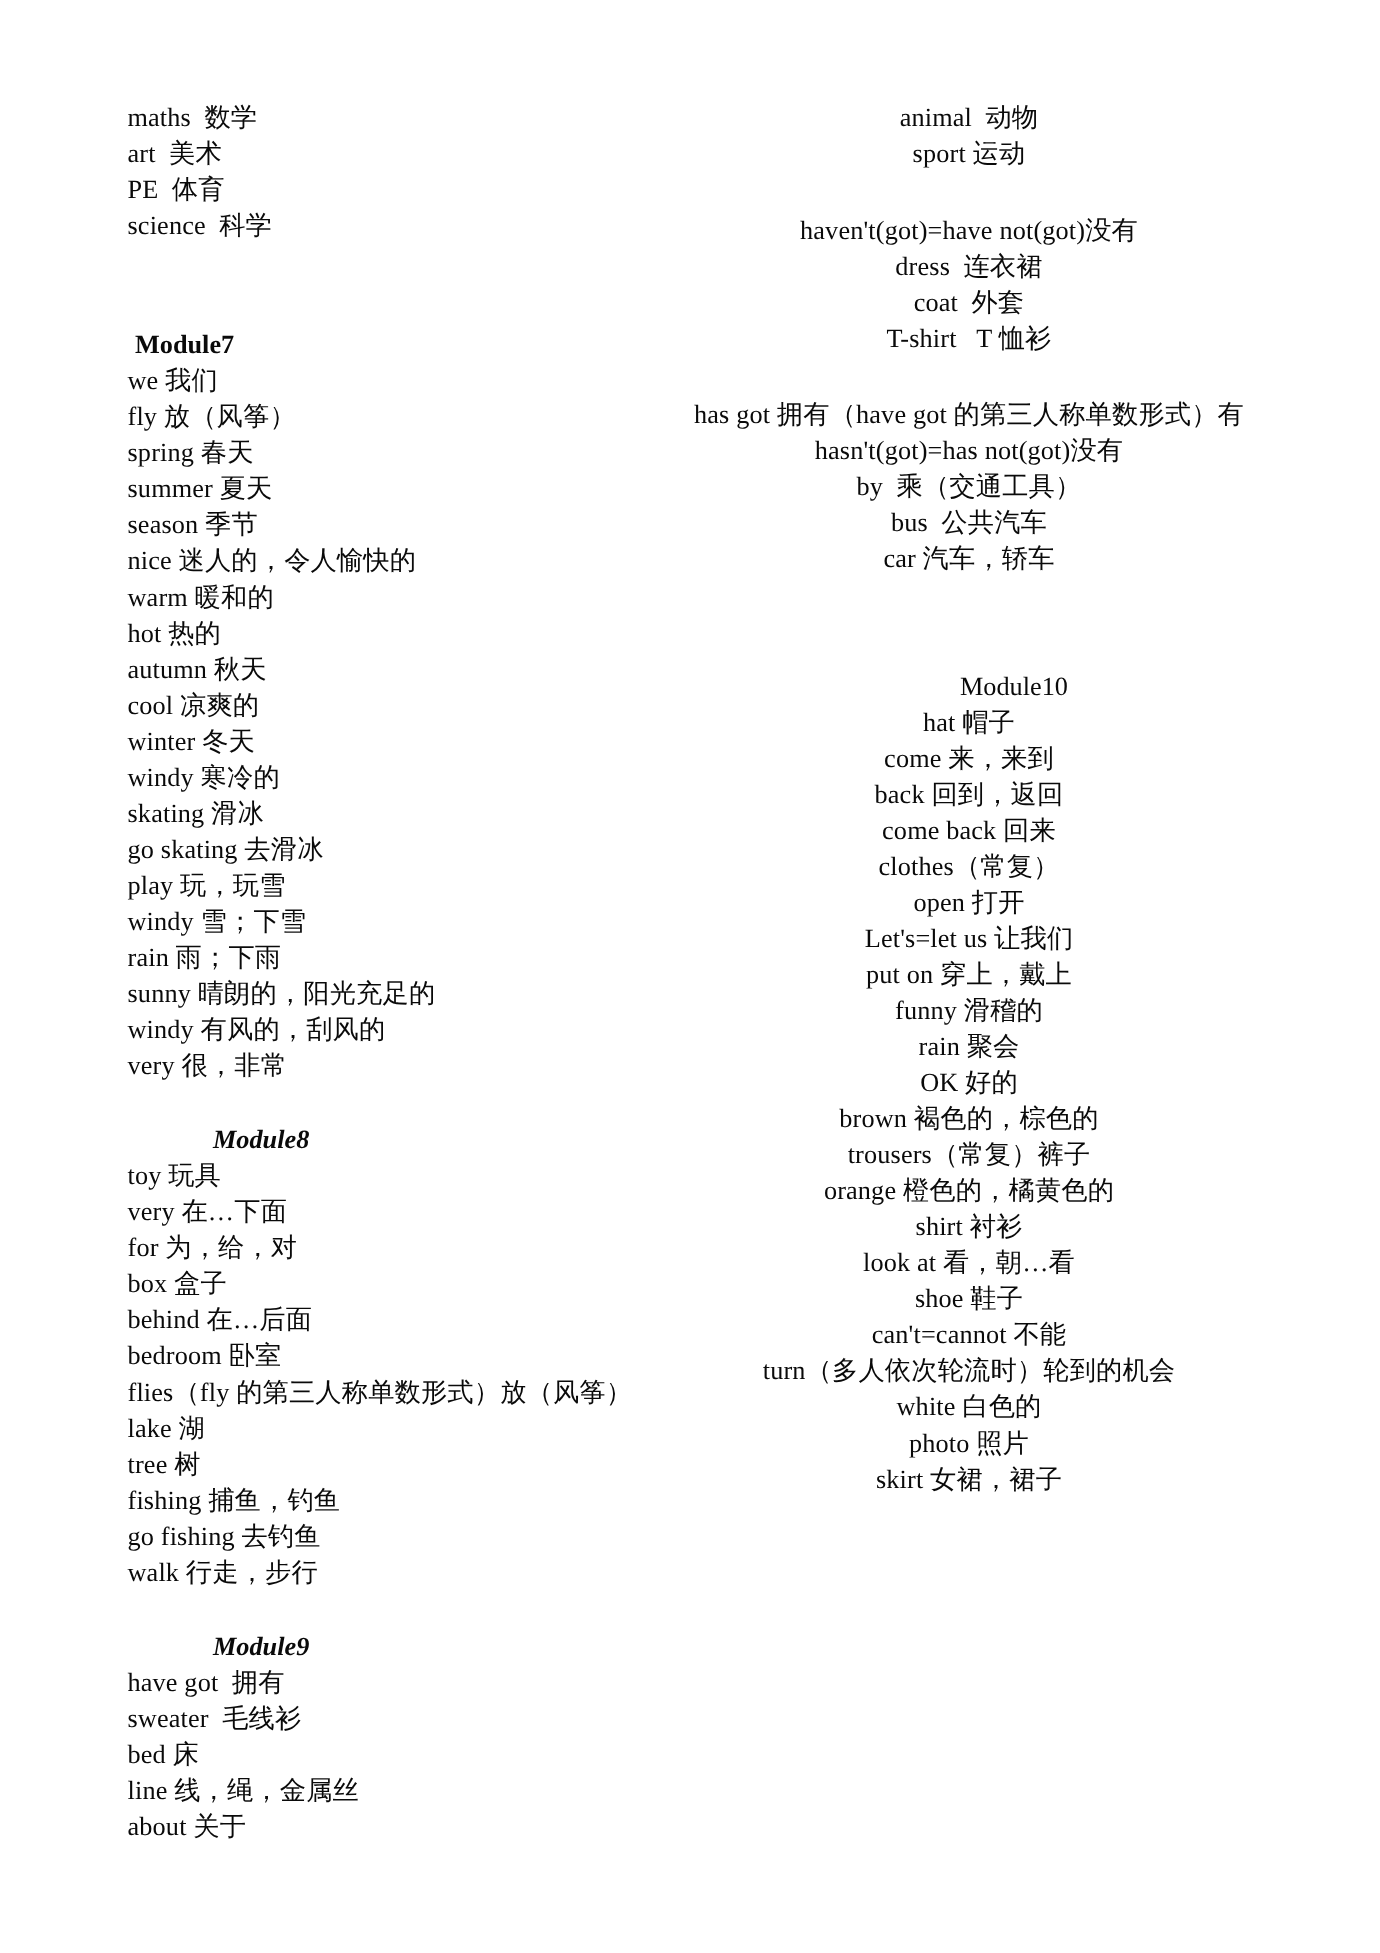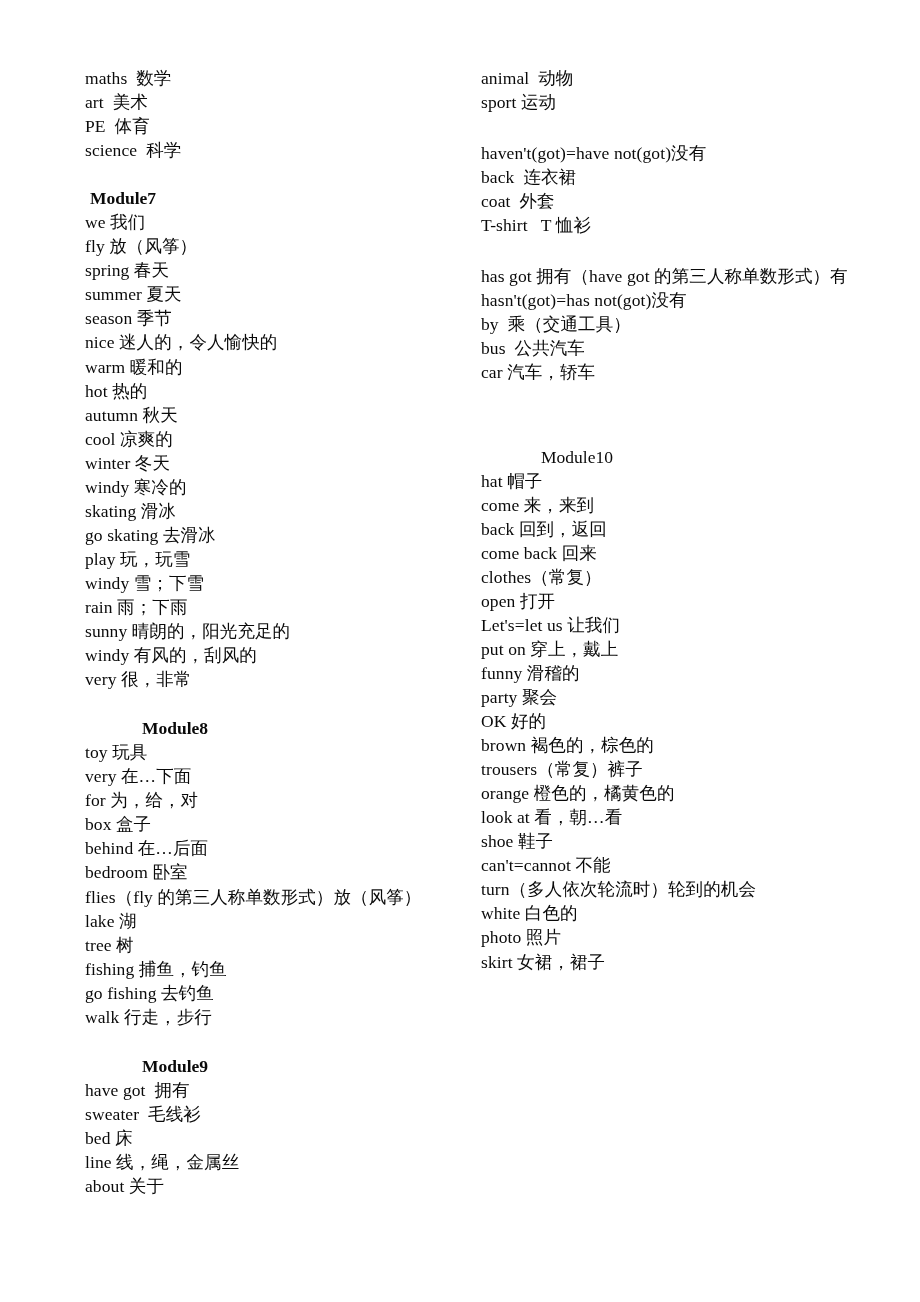--- a/index.html
+++ b/index.html
@@ -19,40 +19,40 @@
     position: absolute;
     left: 0; top: 0;
     width: 920px;
     height: 1096px;
   }
   .col {
     position: absolute;
     top: 66px;
   }
   .col-left  { left: 85px;  width: 370px; }
-  .col-right { left: 481px; width: 400px; }
+  .col-right { left: 446px; width: 400px; text-align: center; }
 
   .entry {
     font-size: 17.5px;
     line-height: 24.05px;
     white-space: pre-wrap;
     letter-spacing: 0.1px;
   }
   .entry.wrap {
     white-space: normal;
     margin-top: 27px;
   }
   .module {
     font-size: 17.5px;
     line-height: 24.05px;
     font-weight: bold;
   }
   .module.plain { font-weight: normal; }
-  .module.ind-1 { padding-left: 5px; }
-  .module.ind-2 { padding-left: 57px; }
+  .module.ind-1 { padding-left: 5px; margin-top: 31px; }
+  .module.ind-2 { padding-left: 57px; font-style: italic; }
   .module.ind-3 { padding-left: 60px; margin-top: 12px; }
 
   .spacer-1 { height: 24px; }
   .spacer-2 { height: 25px; }
   .spacer-right-1 { height: 48px; }
 </style>
 </head>
 <body>
 
 <div class="page">
@@ -102,44 +102,45 @@
       <div class="entry">have got  拥有</div>
       <div class="entry">sweater  毛线衫</div>
       <div class="entry">bed 床</div>
       <div class="entry">line 线，绳，金属丝</div>
       <div class="entry">about 关于</div>
     </div>
   <div class="col col-right">
       <div class="entry">animal  动物</div>
       <div class="entry">sport 运动</div>
       <div class="entry wrap">haven't(got)=have not(got)没有</div>
-      <div class="entry">back  连衣裙</div>
+      <div class="entry">dress  连衣裙</div>
       <div class="entry">coat  外套</div>
       <div class="entry">T-shirt   T 恤衫</div>
       <div class="entry wrap">has got  拥有（have got 的第三人称单数形式）有</div>
       <div class="entry">hasn't(got)=has not(got)没有</div>
       <div class="entry">by  乘（交通工具）</div>
       <div class="entry">bus  公共汽车</div>
       <div class="entry">car 汽车，轿车</div>
       <div class="spacer-right-1"></div>
       <div class="module plain ind-3">Module10</div>
       <div class="entry">hat 帽子</div>
       <div class="entry">come 来，来到</div>
       <div class="entry">back 回到，返回</div>
       <div class="entry">come back 回来</div>
       <div class="entry">clothes（常复）</div>
       <div class="entry">open 打开</div>
       <div class="entry">Let's=let us 让我们</div>
       <div class="entry">put on 穿上，戴上</div>
       <div class="entry">funny 滑稽的</div>
-      <div class="entry">party 聚会</div>
+      <div class="entry">rain 聚会</div>
       <div class="entry">OK 好的</div>
       <div class="entry">brown 褐色的，棕色的</div>
       <div class="entry">trousers（常复）裤子</div>
       <div class="entry">orange 橙色的，橘黄色的</div>
+      <div class="entry">shirt 衬衫</div>
       <div class="entry">look at 看，朝…看</div>
       <div class="entry">shoe 鞋子</div>
       <div class="entry">can't=cannot 不能</div>
       <div class="entry">turn（多人依次轮流时）轮到的机会</div>
       <div class="entry">white 白色的</div>
       <div class="entry">photo 照片</div>
       <div class="entry">skirt 女裙，裙子</div>
     </div>
 </div>
 

